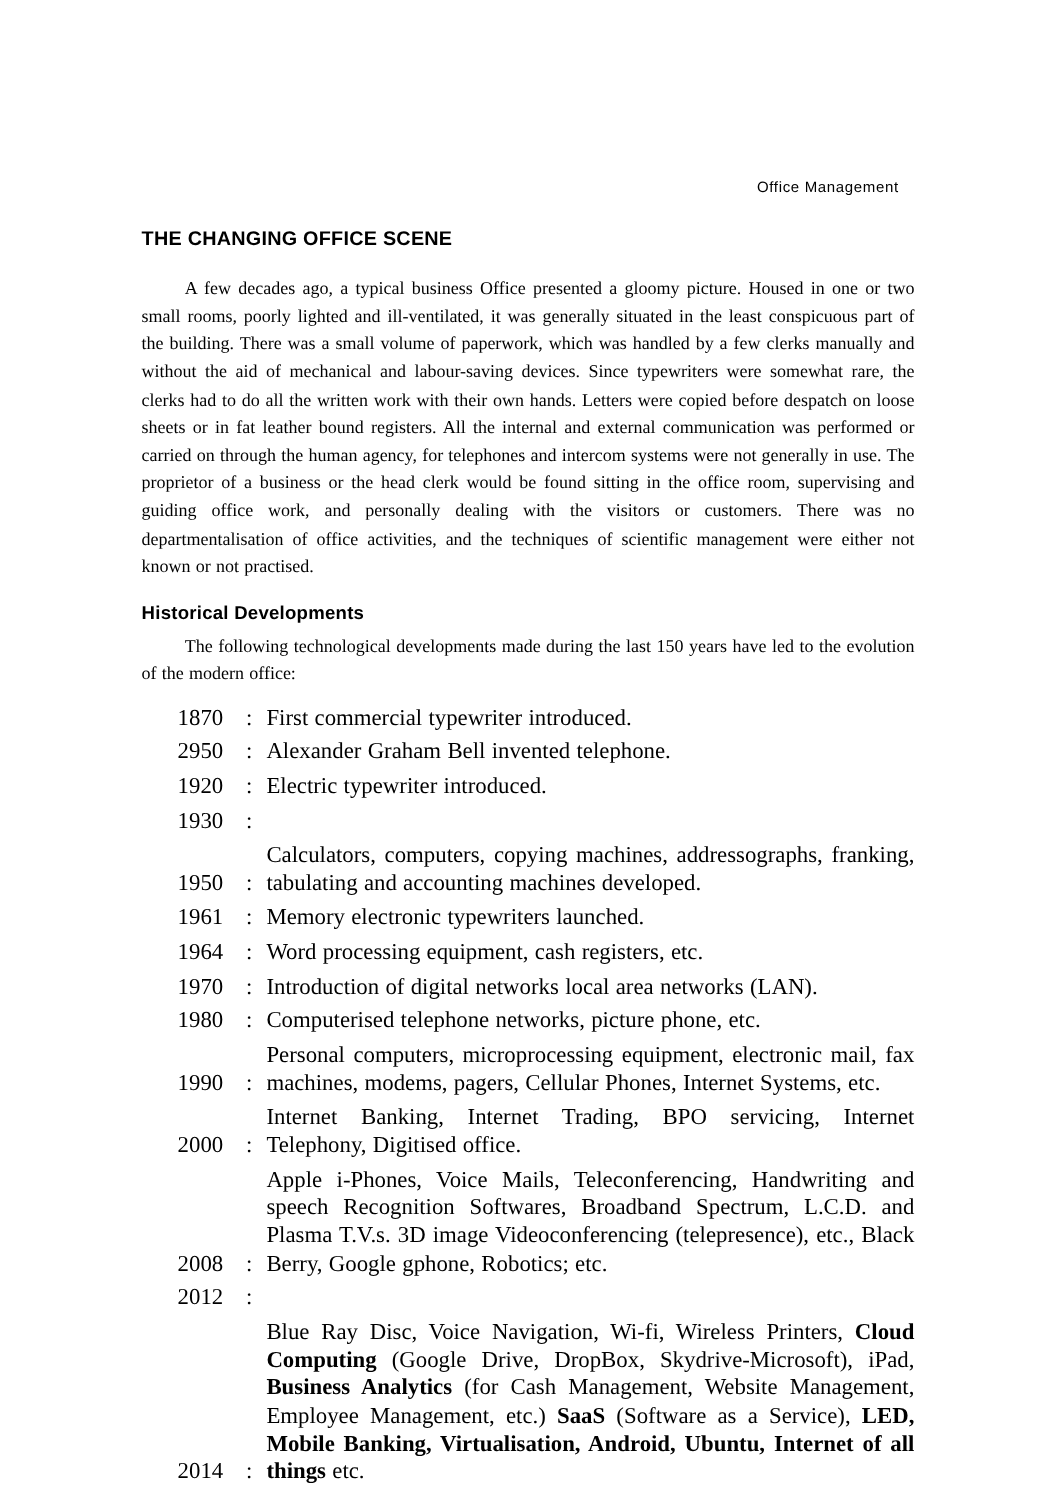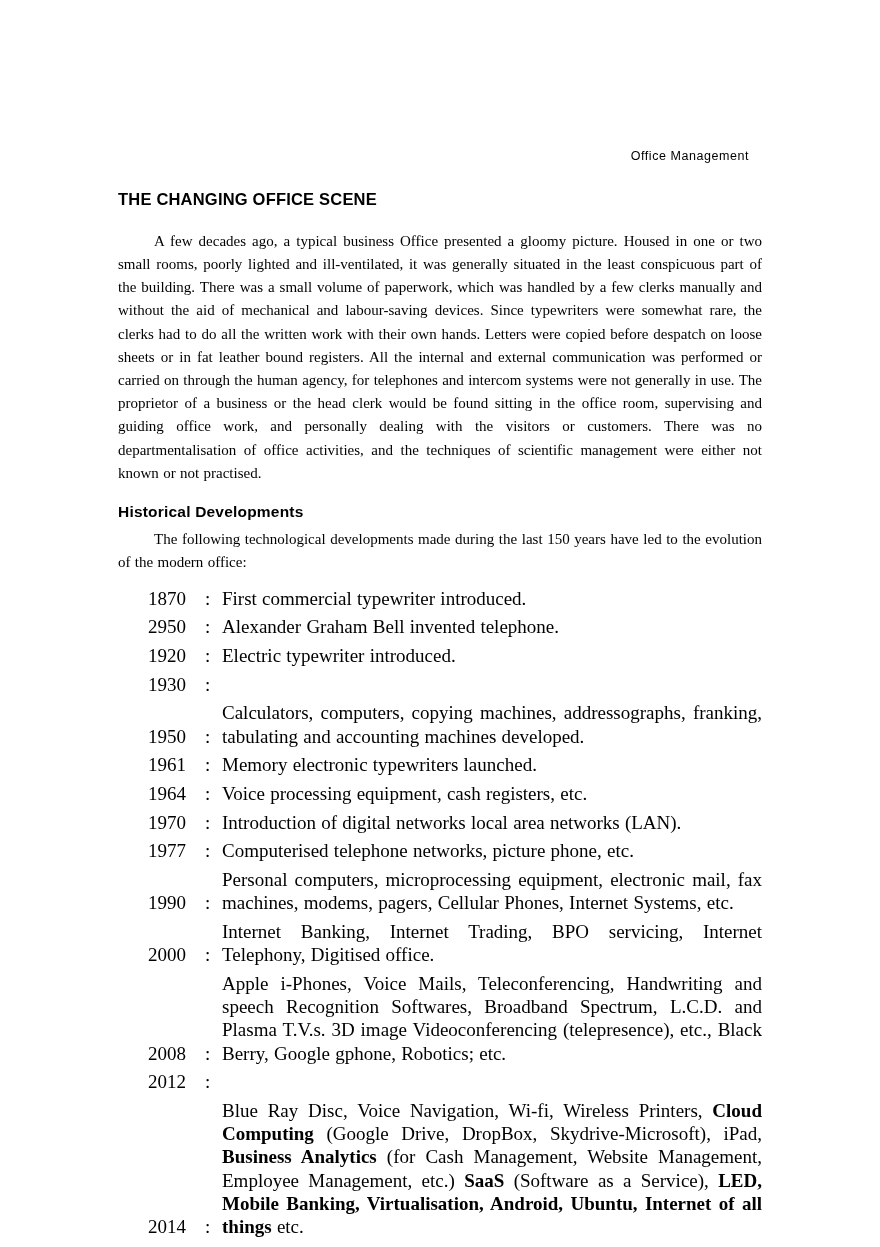--- a/index.html
+++ b/index.html
@@ -164,29 +164,29 @@
           <span class="timeline-desc">Calculators, computers, copying machines, addressographs, franking, tabulating and accounting machines developed.</span>
         </li>
         <li class="timeline-item">
           <span class="timeline-year">1961</span>
           <span class="timeline-colon">:</span>
           <span class="timeline-desc">Memory electronic typewriters launched.</span>
         </li>
         <li class="timeline-item">
           <span class="timeline-year">1964</span>
           <span class="timeline-colon">:</span>
-          <span class="timeline-desc">Voice processing equipment, cash registers, etc.</span>
+          <span class="timeline-desc">Word processing equipment, cash registers, etc.</span>
         </li>
         <li class="timeline-item">
           <span class="timeline-year">1970</span>
           <span class="timeline-colon">:</span>
           <span class="timeline-desc">Introduction of digital networks local area networks (LAN).</span>
         </li>
         <li class="timeline-item">
-          <span class="timeline-year">1977</span>
+          <span class="timeline-year">1980</span>
           <span class="timeline-colon">:</span>
           <span class="timeline-desc">Computerised telephone networks, picture phone, etc.</span>
         </li>
         <li class="timeline-item">
           <span class="timeline-year">1990</span>
           <span class="timeline-colon">:</span>
           <span class="timeline-desc">Personal computers, microprocessing equipment, electronic mail, fax machines, modems, pagers, Cellular Phones, Internet Systems, etc.</span>
         </li>
         <li class="timeline-item">
           <span class="timeline-year">2000</span>

